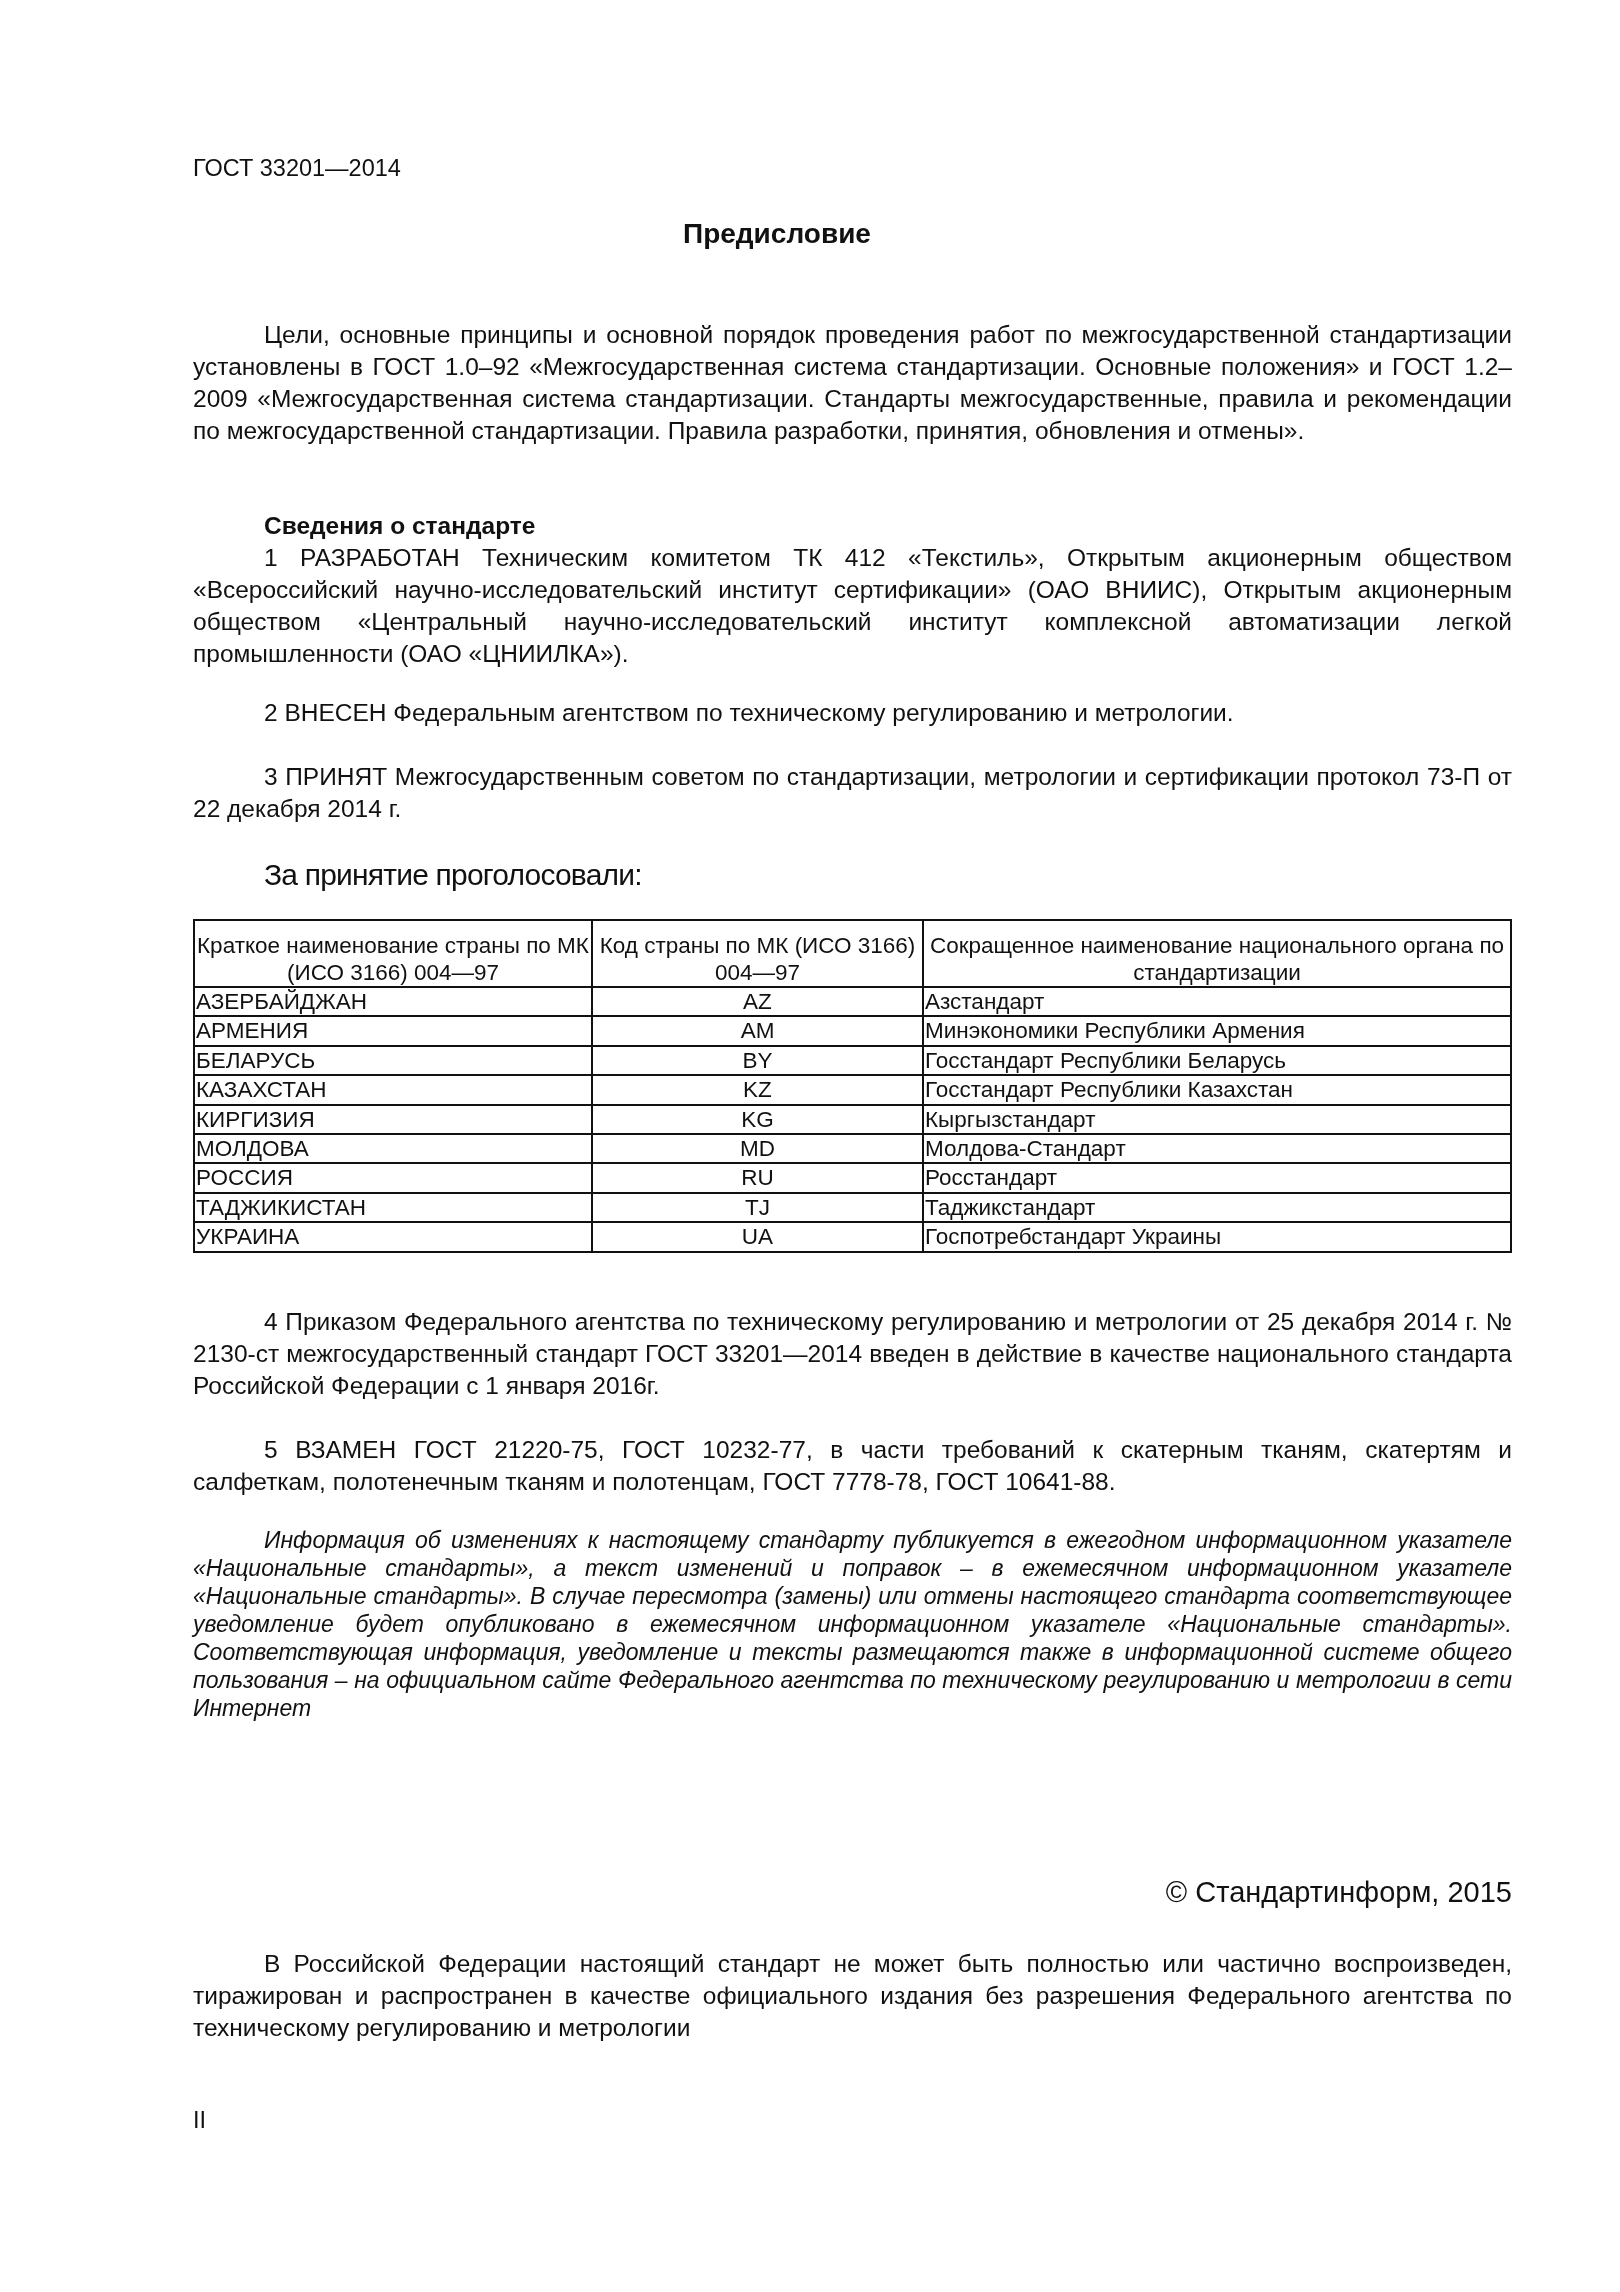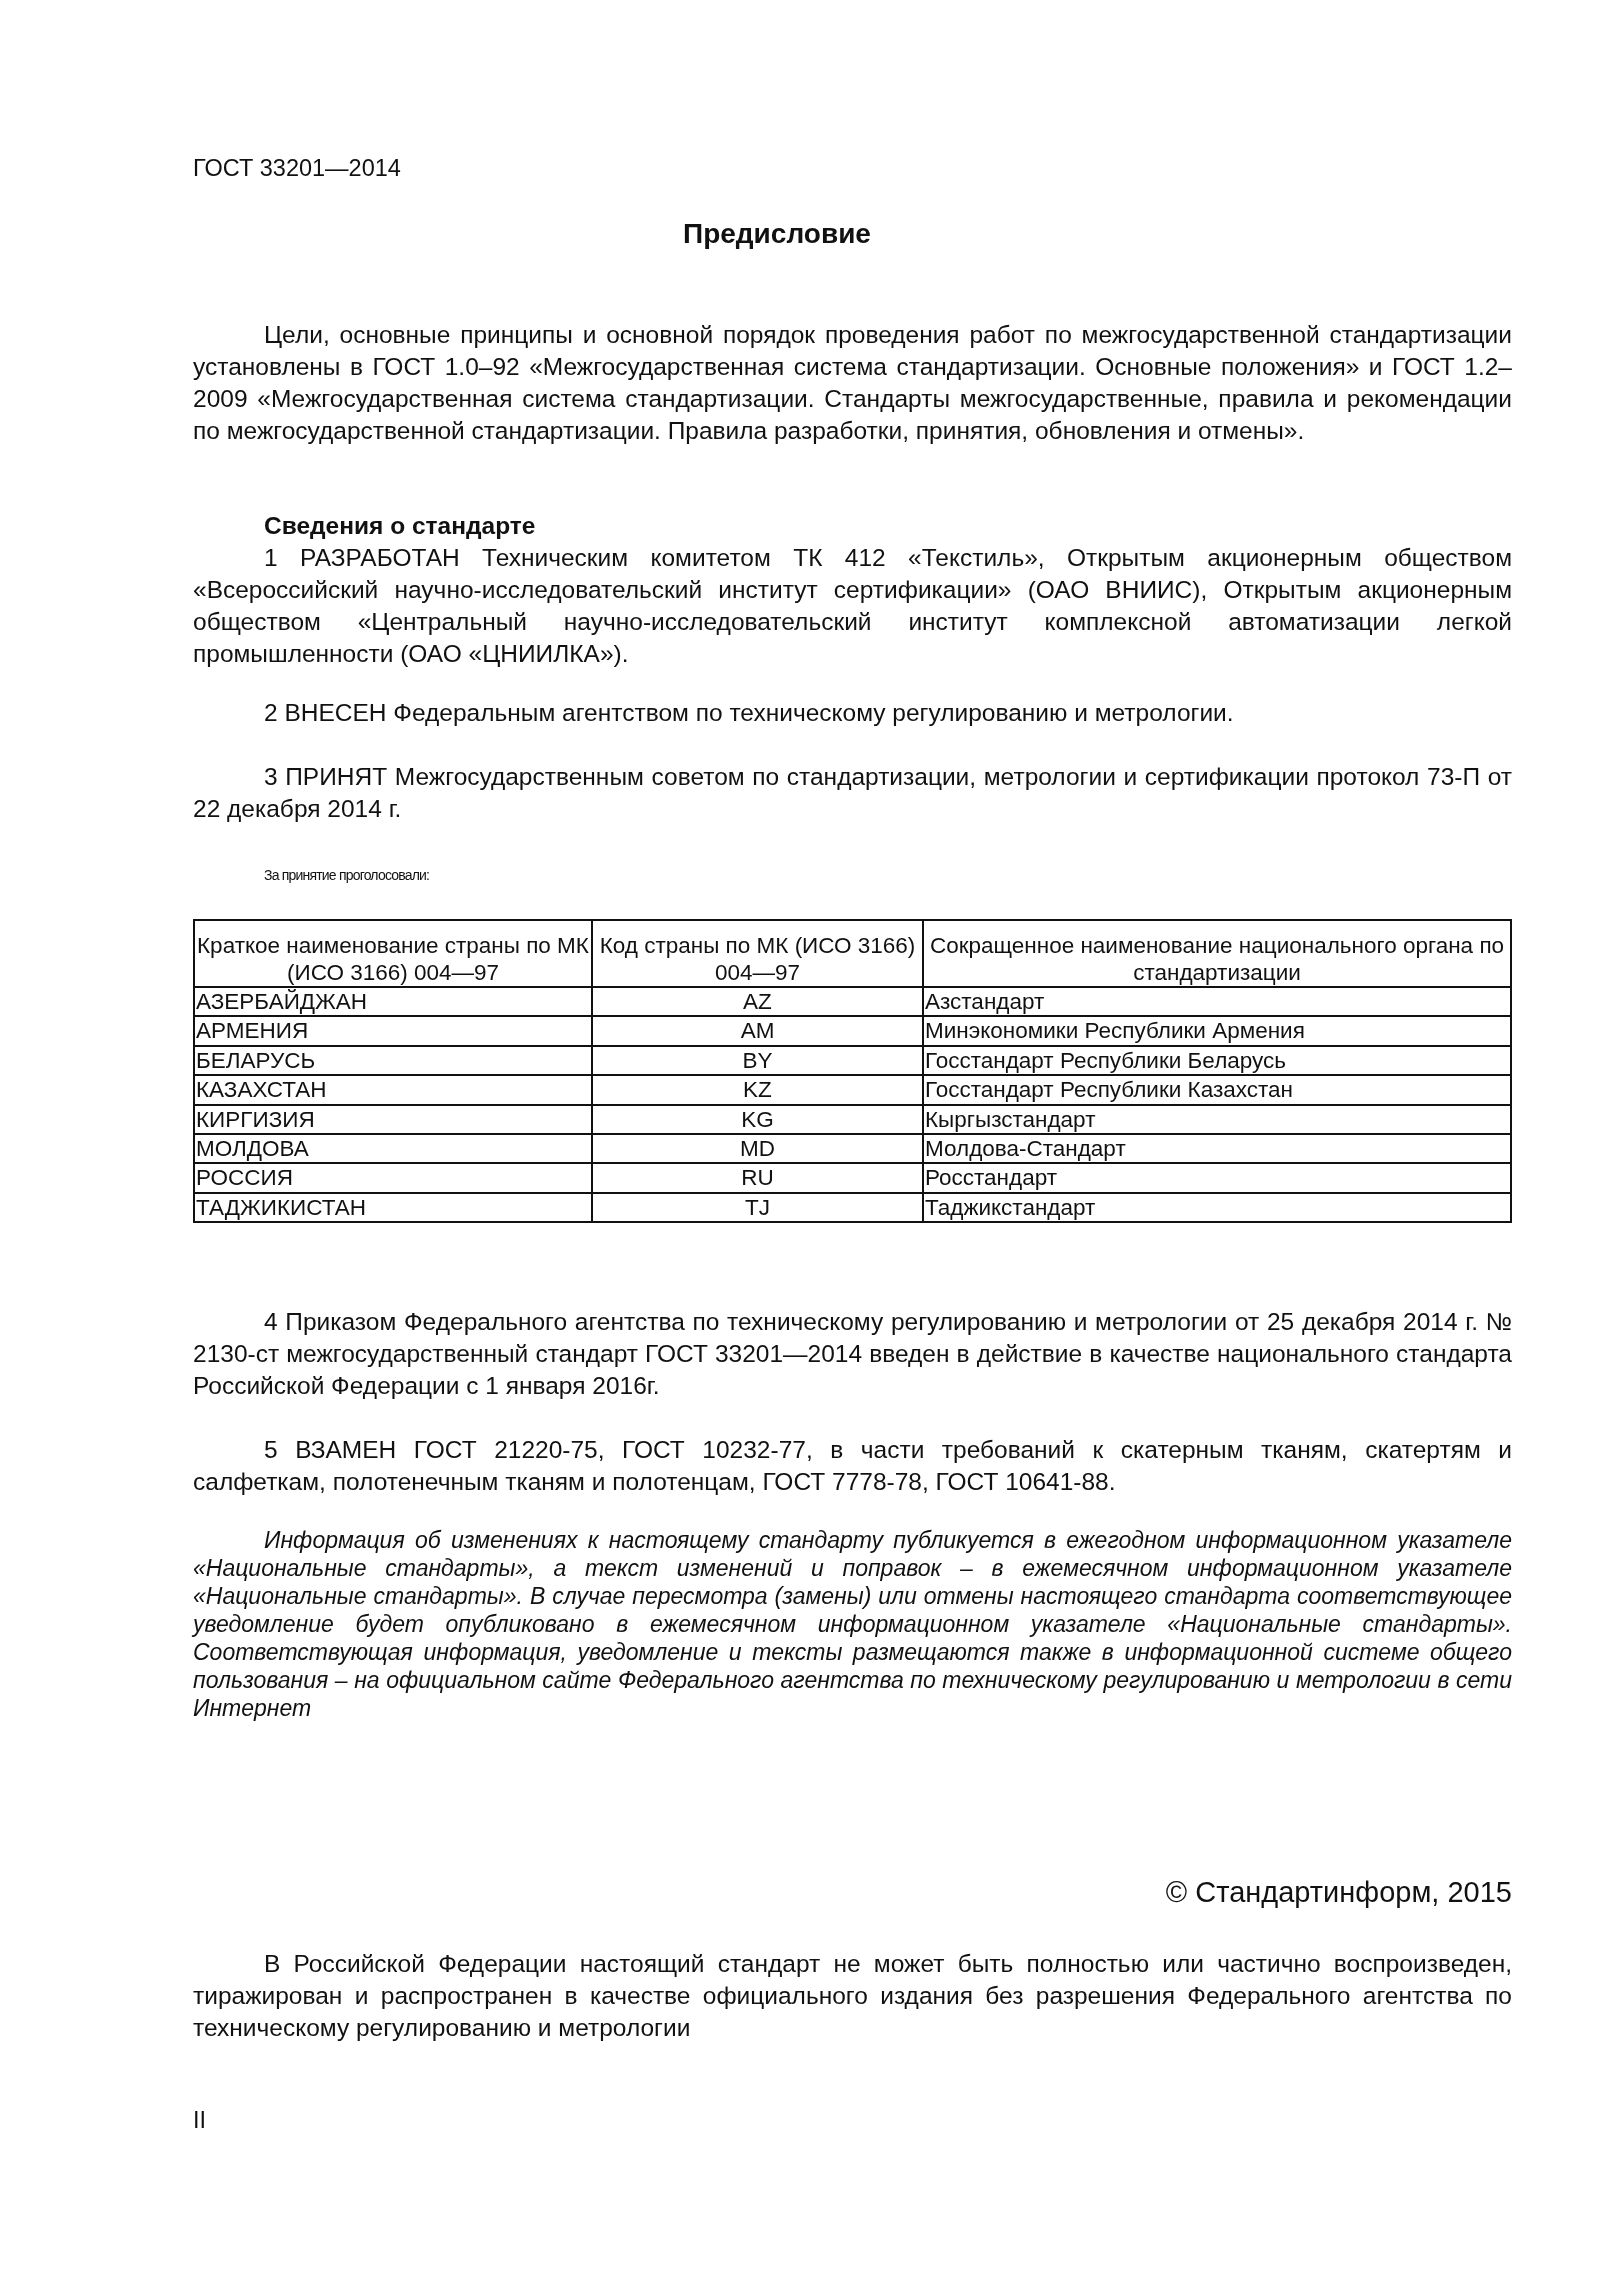--- a/index.html
+++ b/index.html
@@ -3,21 +3,21 @@
 <meta charset="utf-8">
 <style>
   html, body { margin: 0; padding: 0; background: #ffffff; }
   body { width: 1620px; height: 2293px; position: relative; overflow: hidden; color: #111; font-family: "Liberation Sans", sans-serif; }
   .p { font-size: 24.5px; line-height: 32px; text-align: justify; margin: 0; }
   .indent { text-indent: 71px; }
   .gost-header { position: absolute; left: 193px; top: 155px; font-size: 23.5px; font-weight: normal; }
   .title { position: absolute; left: 0; width: 1468px; top: 218px; text-align: center; font-size: 28px; font-weight: bold; padding-left: 86px; box-sizing: border-box; }
   .blk { position: absolute; left: 193px; width: 1319px; }
   .bold { font-weight: bold; }
-  .voted { font-size: 14px; letter-spacing: -0.8px; }
+  .voted { font-size: 30px; letter-spacing: -0.8px; }
   table.countries { position: absolute; left: 193px; top: 919px; width: 1319px; border-collapse: collapse; font-size: 22.5px; }
   table.countries td, table.countries th { border: 2px solid #111; padding: 0 1px; line-height: 27.4px; font-weight: normal; vertical-align: top; }
   table.countries th { text-align: center; line-height: 26.5px; padding-top: 12px; }
   table.countries td { height: 27.4px; }
   table.countries td.code { text-align: center; }
   table.countries { border: 2.9px solid #111; }
   .col1 { width: 394px; }
   .col2 { width: 327px; }
   .italic { font-style: italic; font-size: 23px; line-height: 28px; }
   .copyright { position: absolute; right: 108px; top: 1876px; font-size: 29px; }
@@ -92,20 +92,25 @@
     <tr>
         <td>РОССИЯ</td>
         <td class="code">RU</td>
         <td>Росстандарт</td>
       </tr>
     <tr>
         <td>ТАДЖИКИСТАН</td>
         <td class="code">TJ</td>
         <td>Таджикстандарт</td>
       </tr>
+    <tr>
+        <td>УКРАИНА</td>
+        <td class="code">UA</td>
+        <td>Госпотребстандарт Украины</td>
+      </tr>
   </tbody>
 </table>
 
 <div class="blk" style="top:1306px;">
   <p class="p indent">4 Приказом Федерального агентства по техническому регулированию и метрологии от 25 декабря 2014 г.  № 2130-ст   межгосударственный стандарт ГОСТ 33201—2014 введен в действие в качестве национального стандарта Российской Федерации с 1 января 2016г.</p>
 </div>
 
 <div class="blk" style="top:1434px;">
   <p class="p indent">5 ВЗАМЕН ГОСТ 21220-75, ГОСТ 10232-77, в части требований к скатерным тканям, скатертям и салфеткам, полотенечным тканям и полотенцам, ГОСТ 7778-78, ГОСТ 10641-88.</p>
 </div>

